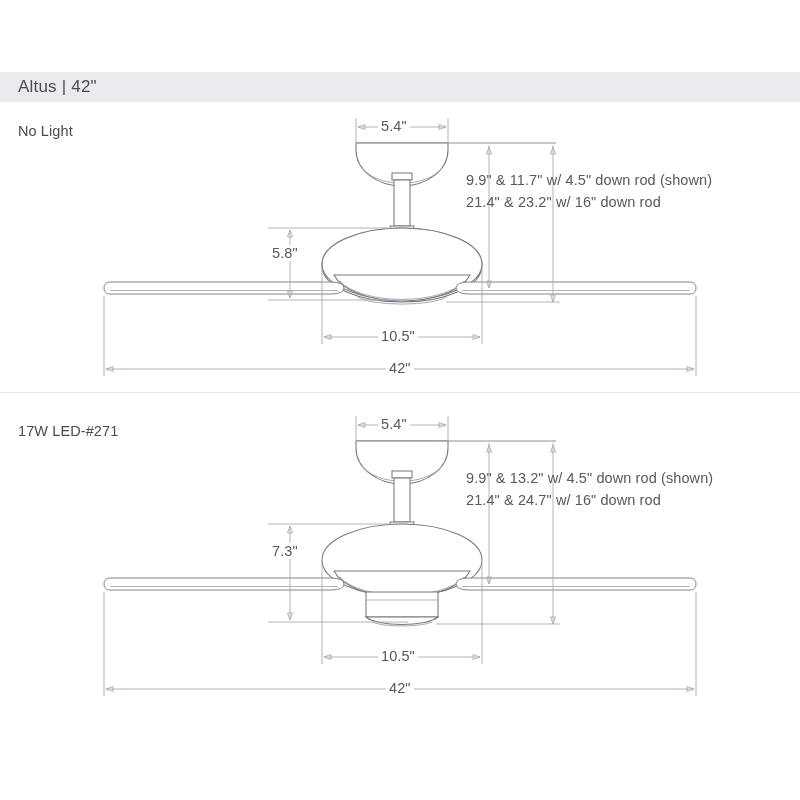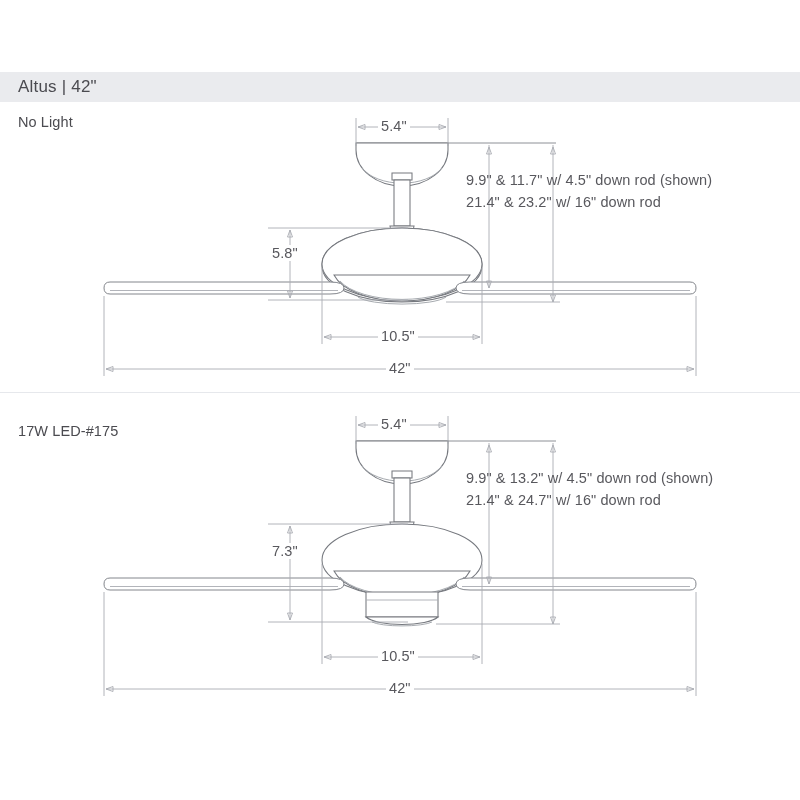--- a/index.html
+++ b/index.html
@@ -85,23 +85,23 @@
 </head>
 <body>
 
 <div id="sheet">
 
   <div class="title-band"></div>
   <div class="title-text">Altus | 42"</div>
 
   <div class="section-divider" style="top:392px;"></div>
 
-  <div class="variant-label" style="top:114px;">No Light</div>
-
-  <div class="variant-label" style="top:423px;">17W LED-#175</div>
+  <div class="variant-label" style="top:123px;">No Light</div>
+
+  <div class="variant-label" style="top:423px;">17W LED-#271</div>
 
   <svg class="draw" viewBox="0 0 800 800">
 
     <g>
 
       <line class="ln" x1="356" y1="143" x2="556" y2="143"></line>
 
       <path class="body-ln" d="M356,143 L356,150 A46,36 0 0 0 448,150 L448,143 Z"></path>
       <path class="body-ln-soft" d="M362,168 A44,26 0 0 0 442,168"></path>
 

